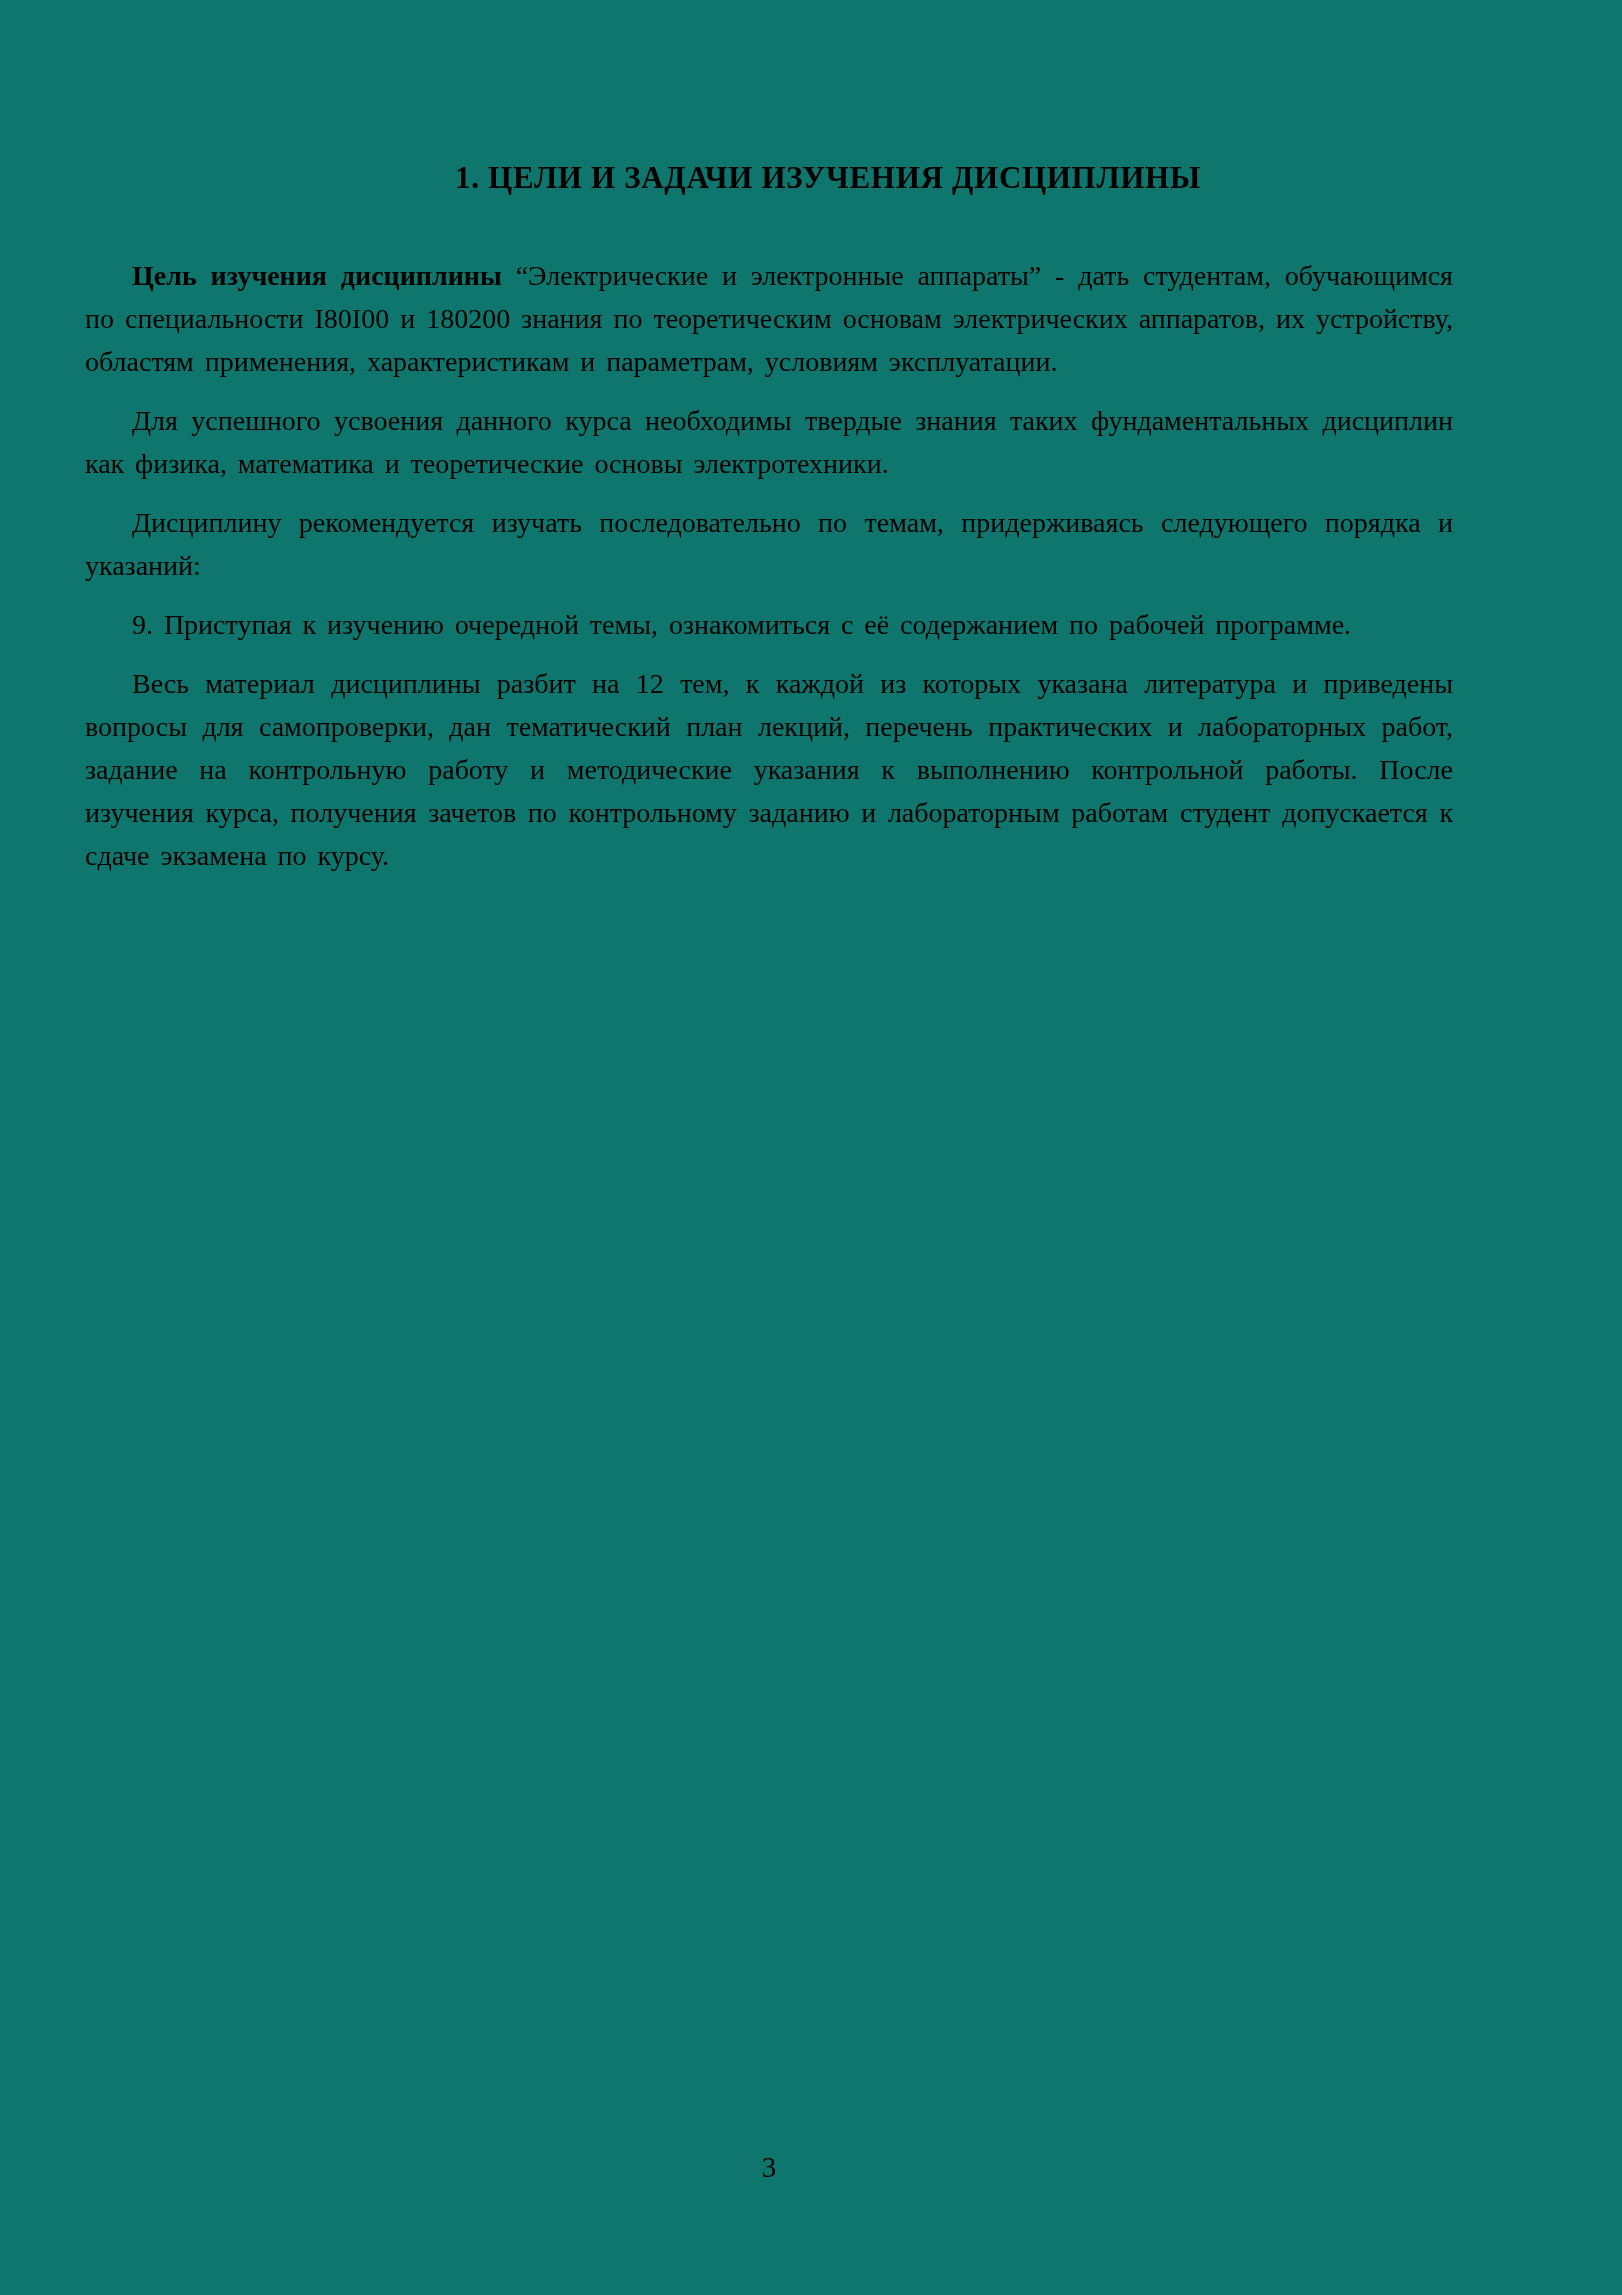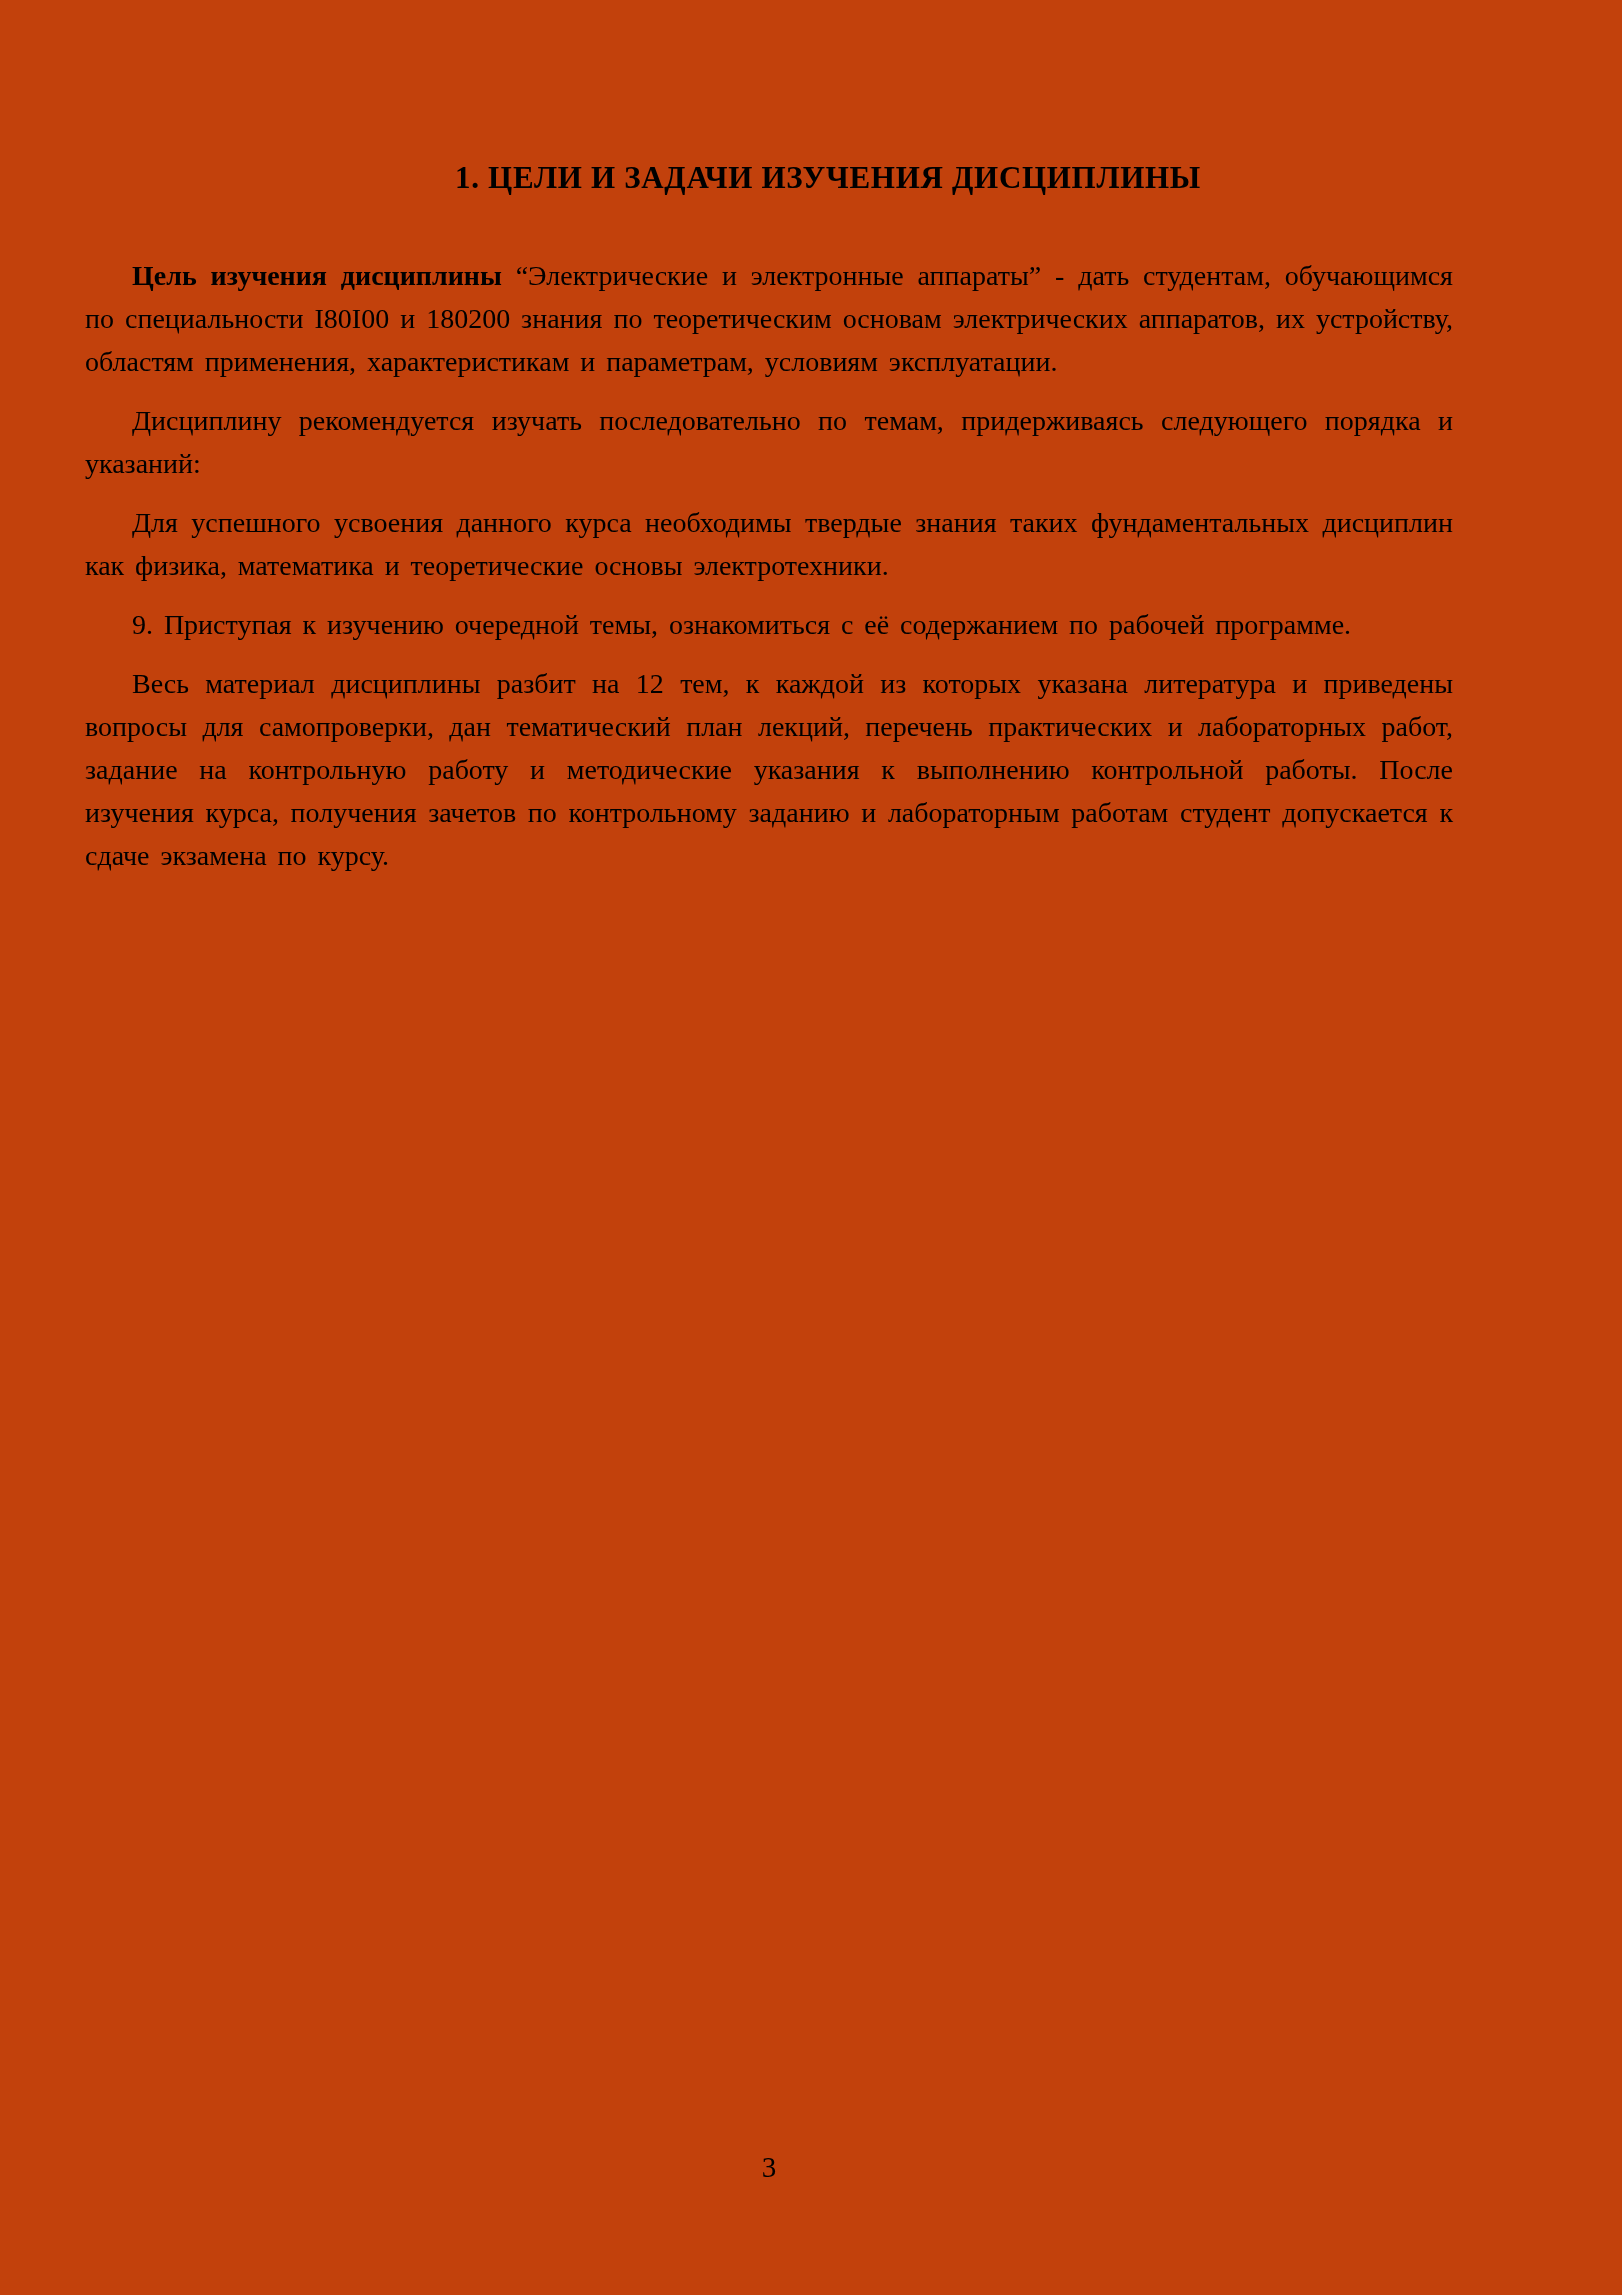--- a/index.html
+++ b/index.html
@@ -4,21 +4,21 @@
 <style>
   html, body {
     margin: 0;
     padding: 0;
     background: #e8e8e8;
   }
   .page {
     position: relative;
     width: 1622px;
     height: 2295px;
-    background: #c2410c;
+    background: #0f766e;
     font-family: "Liberation Serif", "DejaVu Serif", serif;
     color: #000000;
     overflow: hidden;
   }
   .content {
     position: absolute;
     left: 69px;
     top: 156px;
     width: 1400px;
   }
@@ -53,21 +53,21 @@
   }
 </style>
 </head>
 <body>
 
 <div class="page">
   <div class="content">
     <h1 class="doc-title">1. ЦЕЛИ И ЗАДАЧИ ИЗУЧЕНИЯ ДИСЦИПЛИНЫ</h1>
     <div id="doc-body">
         <p class="para"><span class="bold">Цель изучения дисциплины</span><span> “Электрические и электронные аппараты” - дать студентам, обучающимся по специальности I80I00 и 180200 знания по теоретическим основам электрических аппаратов, их устройству, областям применения, характеристикам и параметрам, условиям эксплуатации.</span></p>
+        <p class="para"><span>Для успешного усвоения данного курса необходимы твердые знания таких фундаментальных дисциплин как физика, математика и теоретические основы электротехники.</span></p>
         <p class="para"><span>Дисциплину рекомендуется изучать последовательно по темам, придерживаясь следующего порядка и указаний:</span></p>
-        <p class="para"><span>Для успешного усвоения данного курса необходимы твердые знания таких фундаментальных дисциплин как физика, математика и теоретические основы электротехники.</span></p>
         <p class="para"><span>9. Приступая к изучению очередной темы, ознакомиться с её содержанием по рабочей программе.</span></p>
         <p class="para"><span>Весь материал дисциплины разбит на 12 тем, к каждой из которых указана литература и приведены вопросы для самопроверки, дан тематический план лекций, перечень практических и лабораторных работ, задание на контрольную работу и методические указания к выполнению контрольной работы. После изучения курса, получения зачетов по контрольному заданию и лабораторным работам студент допускается к сдаче экзамена по курсу.</span></p>
       </div>
   </div>
   <div class="page-number">3</div>
 </div>
 
 
 </body></html>

